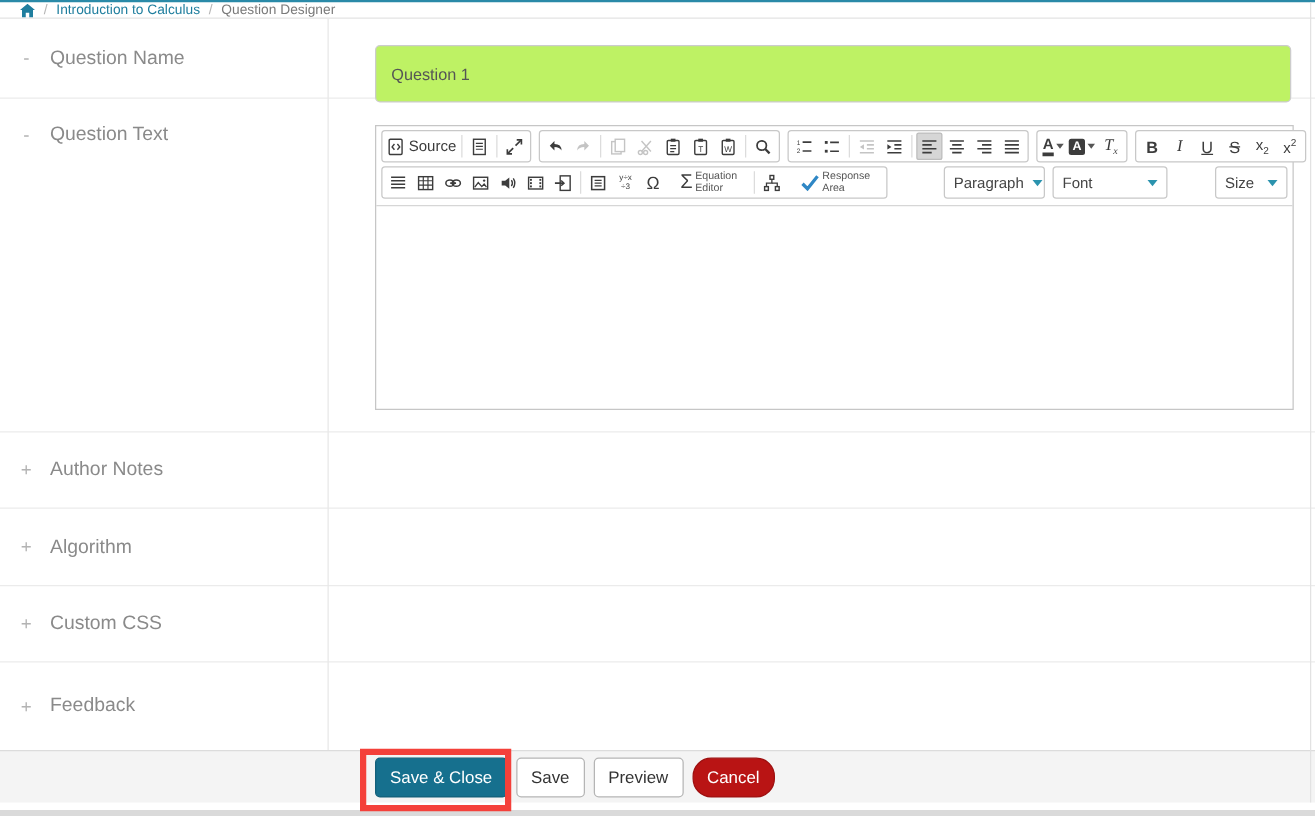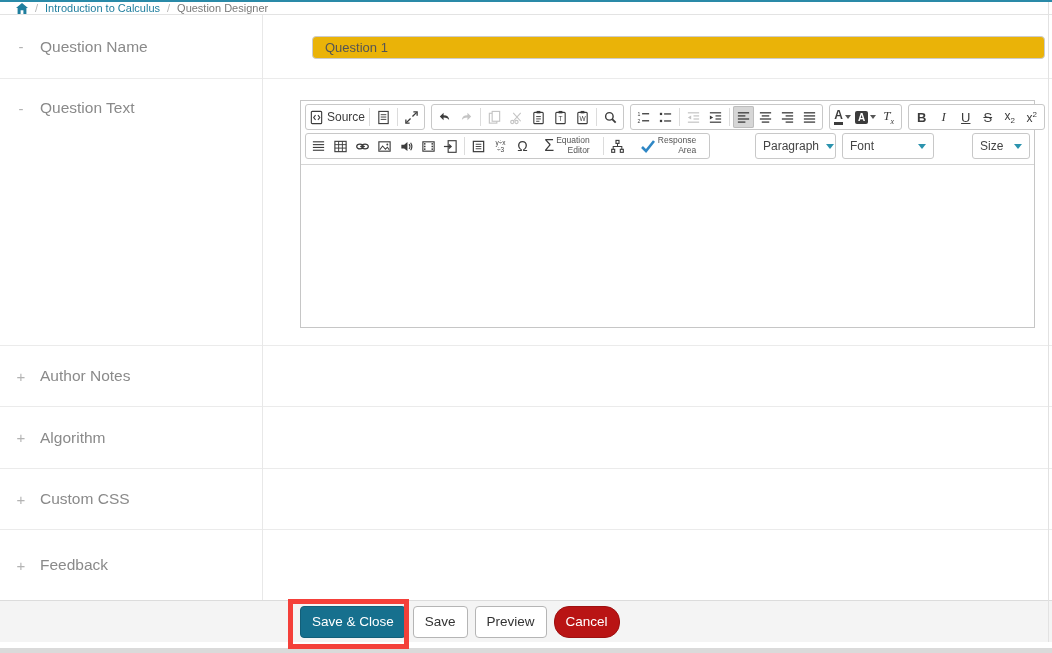--- a/index.html
+++ b/index.html
@@ -21,34 +21,34 @@
   .r4 { top:407px; height:62px; }
   .r5 { top:469px; height:61px; }
   .r6 { top:530px; height:70px; border-bottom:none; }
   .vdivider { position:absolute; left:262px; top:15px; width:1px; height:585px; background:#e8e8e8; }
 
   .sec-label { position:absolute; left:16px; display:flex; align-items:center; gap:14px; cursor:pointer; }
   .sec-toggle { color:#b3b3b3; font-size:15px; width:10px; text-align:center; }
   .sec-name { color:#8a8a8a; font-size:15.5px; }
   .centered { top:50%; transform:translateY(-50%); }
 
-  .qname-input { position:absolute; left:312px; top:36px; width:733px; height:23px; border:1px solid #ccc; border-radius:4px; padding:0 12px; font-size:13px; color:#555; font-family:"Liberation Sans", sans-serif; background:#eab308; }
+  .qname-input { position:absolute; left:300px; top:36px; width:733px; height:46px; border:1px solid #ccc; border-radius:4px; padding:0 12px; font-size:13px; color:#555; font-family:"Liberation Sans", sans-serif; background:#bef264; }
 
   
   .editor { position:absolute; left:300px; top:100px; width:735px; height:228px; border:1px solid #c6c6c6; background:#fff; }
   .toolbar { padding:3px 4px 2px 4px; border-bottom:1px solid #d6d6d6; }
   .tbrow { display:flex; align-items:center; gap:6px; margin-bottom:3px; }
   .tbgrp { display:inline-flex; align-items:center; border:1px solid #c8c8c8; border-radius:3px; background:#fff; padding:1px 2px; height:26px; gap:1px; }
   .tbtn { display:inline-flex; align-items:center; justify-content:center; min-width:21px; height:22px; border-radius:2px; color:#3c3c3c; cursor:pointer; font-size:12px; padding:0 1px; }
   .tbtn.dis { color:#c4c4c4; cursor:default; }
   .tbtn.active { background:#d6d6d6; box-shadow:inset 0 0 0 1px #bdbdbd; }
   .tsep { width:1px; height:18px; background:#dcdcdc; margin:0 2px; }
   .push-right { margin-left:auto; }
   .src-label { font-size:12px; color:#3c3c3c; margin-left:3px; }
-  .two-line { font-size:8.5px; line-height:1.12; color:#555; margin-left:2px; text-align:right; }
+  .two-line { font-size:8.5px; line-height:1.12; color:#555; margin-left:2px; text-align:left; }
   .dd { display:inline-flex; align-items:center; justify-content:space-between; border:1px solid #c8c8c8; border-radius:3px; height:26px; padding:0 7px; font-size:12px; color:#444; cursor:pointer; background:#fff; }
   .caret { width:0; height:0; border-left:4px solid transparent; border-right:4px solid transparent; border-top:5px solid #2b93ae; margin-left:7px; }
   .mini-caret { width:0; height:0; border-left:3px solid transparent; border-right:3px solid transparent; border-top:4px solid #555; margin-left:2px; }
   .glyph-b { font-weight:bold; font-size:13px; }
   .glyph-i { font-style:italic; font-family:"Liberation Serif", serif; font-size:13px; }
   .glyph-u { text-decoration:underline; font-size:13px; }
   .glyph-s { text-decoration:line-through; font-size:13px; }
   .subsup { font-size:12px; }
   .subsup sub, .subsup sup { font-size:8px; }
   .acolor { font-weight:bold; font-size:12px; border-bottom:3px solid #3c3c3c; line-height:1; padding-bottom:1px; }

